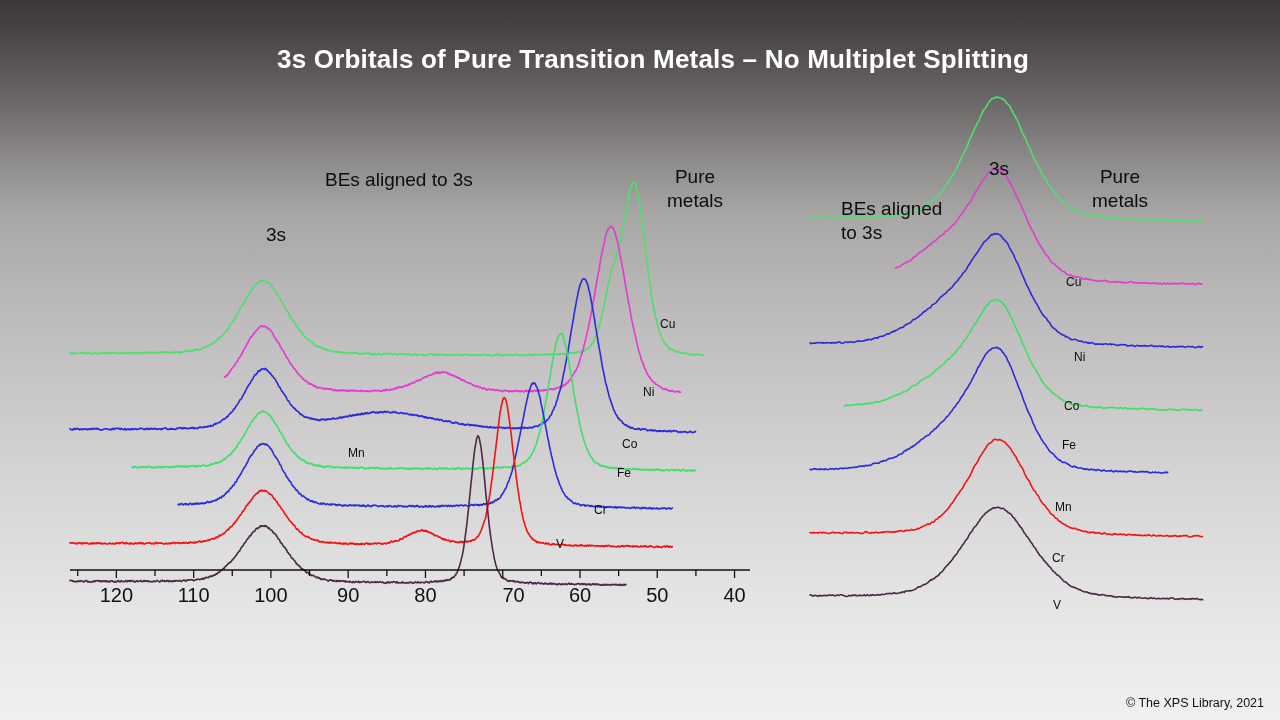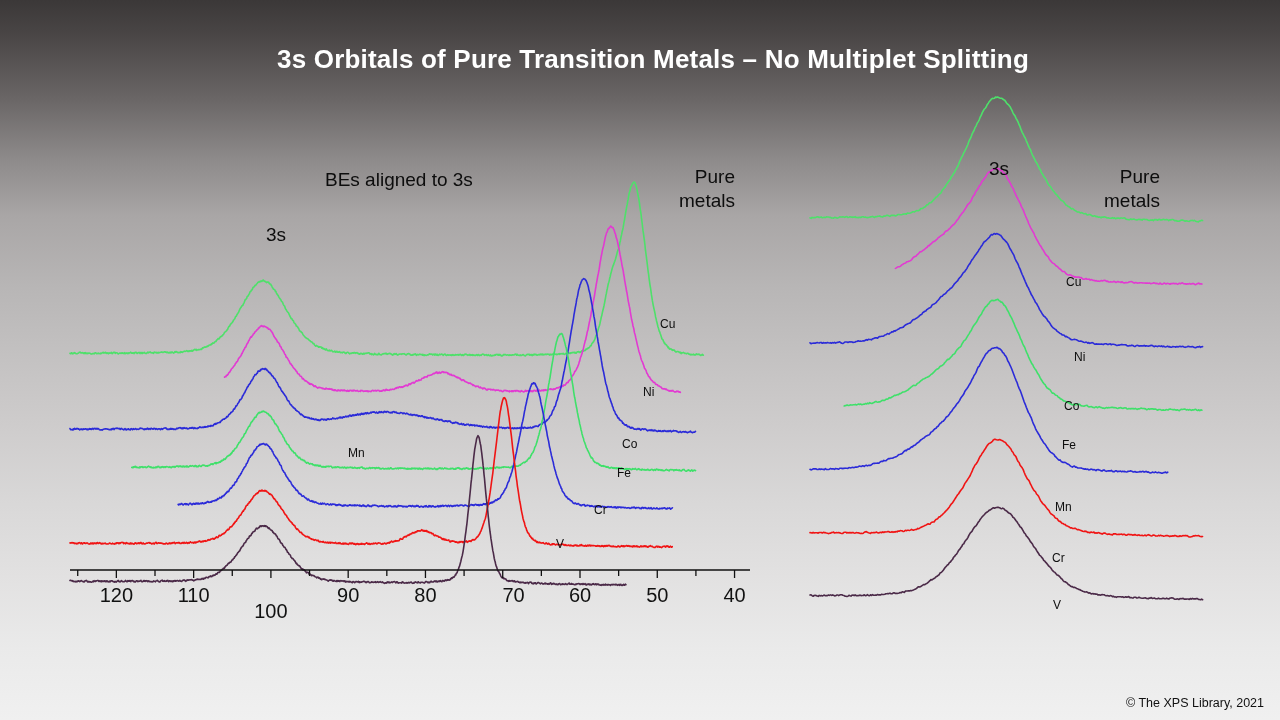--- a/index.html
+++ b/index.html
@@ -68,21 +68,21 @@
     overflow: visible;
   }
   .ann {
     position: absolute;
     color: #0d0d0d;
     font-size: 19px;
     line-height: 1.28;
     white-space: pre;
     pointer-events: none;
   }
-  .ann.center { text-align: right; }
+  .ann.center { text-align: center; }
   .elabel {
     position: absolute;
     color: #0d0d0d;
     font-size: 12px;
     white-space: nowrap;
   }
   #axis-title {
     position: absolute;
     left: 180px;
     top: 618px;
@@ -163,21 +163,21 @@
       <line x1="162.27272727272728" y1="4" x2="162.27272727272728" y2="10" stroke="#111111" stroke-width="1.3"></line>
       <line x1="123.63636363636364" y1="4" x2="123.63636363636364" y2="12" stroke="#111111" stroke-width="1.3"></line>
       <line x1="85" y1="4" x2="85" y2="10" stroke="#111111" stroke-width="1.3"></line>
       <line x1="46.36363636363636" y1="4" x2="46.36363636363636" y2="12" stroke="#111111" stroke-width="1.3"></line>
       <line x1="7.7272727272727275" y1="4" x2="7.7272727272727275" y2="10" stroke="#111111" stroke-width="1.3"></line>
     </svg>
 
   <div id="tick-labels">
       <div class="tick-label" style="left: 116.364px; top: 584px;">120</div>
       <div class="tick-label" style="left: 193.636px; top: 584px;">110</div>
-      <div class="tick-label" style="left: 270.909px; top: 584px; margin-top: 16px;">100</div>
+      <div class="tick-label" style="left: 270.909px; top: 584px;">100</div>
       <div class="tick-label" style="left: 348.182px; top: 584px;">90</div>
       <div class="tick-label" style="left: 425.455px; top: 584px;">80</div>
       <div class="tick-label" style="left: 502.727px; top: 584px; text-align: right;">70</div>
       <div class="tick-label" style="left: 580px; top: 584px;">60</div>
       <div class="tick-label" style="left: 657.273px; top: 584px;">50</div>
       <div class="tick-label" style="left: 734.545px; top: 584px;">40</div>
     </div>
 
 
   <div id="right-plot" class="plot">
@@ -185,20 +185,22 @@
         <path d="M0.00,87.88L1.03,88.32L2.05,87.38L3.08,87.78L4.10,87.42L5.13,87.81L6.15,87.19L7.18,86.86L8.20,86.80L9.23,87.47L10.25,87.16L11.28,86.93L12.30,87.81L13.33,87.58L14.35,87.26L15.38,87.59L16.40,86.89L17.43,87.06L18.45,86.94L19.48,87.33L20.50,87.32L21.53,87.96L22.55,87.99L23.58,88.17L24.60,87.29L25.63,87.48L26.65,88.02L27.68,88.08L28.70,87.64L29.73,86.87L30.75,86.93L31.78,87.03L32.80,86.81L33.83,87.03L34.85,87.34L35.88,86.80L36.90,86.66L37.93,87.52L38.95,87.33L39.98,86.83L41.00,86.96L42.03,87.36L43.05,87.07L44.08,87.25L45.10,86.68L46.13,87.58L47.15,87.41L48.18,87.64L49.20,87.24L50.23,87.36L51.25,87.35L52.28,86.68L53.30,86.76L54.33,87.20L55.35,87.00L56.38,87.48L57.40,87.66L58.43,87.49L59.45,87.15L60.48,86.88L61.50,86.80L62.53,86.38L63.55,87.11L64.58,87.43L65.60,86.55L66.63,86.78L67.65,86.30L68.68,86.17L69.70,85.90L70.73,86.70L71.75,86.70L72.78,86.90L73.80,86.00L74.83,86.16L75.85,85.73L76.88,85.23L77.90,85.37L78.93,85.91L79.95,86.36L80.98,85.60L82.00,85.29L83.03,85.37L84.05,85.31L85.08,85.91L86.10,85.77L87.13,85.08L88.15,84.57L89.18,84.54L90.20,84.70L91.23,84.74L92.25,84.43L93.28,84.08L94.30,83.97L95.33,83.71L96.35,84.16L97.38,83.01L98.40,83.30L99.43,83.17L100.45,82.94L101.48,82.59L102.50,81.82L103.53,81.74L104.55,82.00L105.58,81.16L106.60,80.60L107.63,80.82L108.65,80.64L109.68,80.05L110.70,78.48L111.73,78.48L112.75,78.41L113.78,77.46L114.80,77.10L115.83,76.14L116.85,74.87L117.88,74.70L118.90,73.50L119.93,72.69L120.95,72.62L121.98,71.72L123.00,70.56L124.03,69.40L125.05,68.43L126.08,67.02L127.10,66.64L128.13,65.39L129.15,64.28L130.18,63.67L131.20,62.43L132.23,60.26L133.25,59.14L134.28,57.84L135.30,56.86L136.33,54.62L137.35,53.26L138.38,51.69L139.40,50.68L140.43,48.91L141.45,46.61L142.48,45.64L143.50,43.73L144.53,42.26L145.55,40.11L146.58,38.28L147.60,36.49L148.63,34.35L149.65,31.48L150.68,29.45L151.70,27.10L152.73,25.55L153.75,22.88L154.78,21.14L155.80,18.98L156.83,16.91L157.85,14.50L158.88,11.38L159.90,9.28L160.93,7.45L161.95,4.44L162.98,2.26L164.00,0.53L165.03,-2.31L166.05,-3.94L167.08,-6.56L168.10,-8.19L169.13,-9.93L170.15,-12.74L171.18,-14.59L172.20,-17.08L173.23,-19.02L174.25,-20.78L175.28,-21.79L176.30,-23.26L177.33,-25.59L178.35,-26.86L179.38,-28.55L180.40,-29.57L181.43,-30.91L182.45,-31.66L183.48,-31.55L184.50,-31.68L185.53,-32.99L186.55,-32.49L187.58,-33.03L188.60,-32.57L189.63,-32.08L190.65,-31.73L191.68,-31.80L192.70,-30.98L193.73,-30.26L194.75,-29.80L195.78,-28.23L196.80,-26.55L197.83,-25.75L198.85,-24.87L199.88,-23.59L200.90,-21.65L201.93,-19.62L202.95,-17.21L203.98,-15.37L205.00,-14.16L206.03,-11.62L207.05,-10.03L208.08,-7.92L209.10,-5.32L210.13,-3.06L211.15,-0.11L212.18,2.37L213.20,4.18L214.23,6.46L215.25,8.03L216.28,10.85L217.30,12.93L218.33,15.71L219.35,17.80L220.38,19.59L221.40,22.43L222.43,25.05L223.45,26.98L224.48,28.91L225.50,31.29L226.53,32.72L227.55,34.67L228.58,36.65L229.60,38.78L230.63,40.47L231.65,43.01L232.68,44.23L233.70,46.43L234.73,47.63L235.75,49.09L236.78,51.22L237.80,53.44L238.83,55.07L239.85,55.92L240.88,57.22L241.90,59.17L242.93,60.47L243.95,61.58L244.98,62.93L246.00,64.21L247.03,65.09L248.05,66.51L249.08,67.64L250.10,68.89L251.13,70.34L252.15,70.71L253.18,71.13L254.20,72.52L255.23,73.99L256.25,75.24L257.28,75.61L258.30,76.58L259.33,76.94L260.35,77.92L261.38,78.88L262.40,78.50L263.43,79.16L264.45,80.32L265.48,80.67L266.50,81.38L267.53,82.06L268.55,82.06L269.58,82.33L270.60,83.02L271.63,82.61L272.65,83.09L273.68,83.67L274.70,83.80L275.73,83.53L276.75,84.67L277.78,84.93L278.80,84.55L279.83,84.49L280.85,84.99L281.88,85.79L282.90,86.23L283.93,85.89L284.95,85.80L285.98,86.62L287.00,86.40L288.03,87.09L289.05,87.12L290.08,87.07L291.10,87.75L292.13,87.01L293.15,87.28L294.18,86.82L295.20,87.08L296.23,87.49L297.25,88.05L298.28,87.73L299.30,88.29L300.33,88.30L301.35,88.22L302.38,87.64L303.40,88.32L304.43,87.81L305.45,88.79L306.48,88.36L307.50,88.10L308.53,88.04L309.55,88.43L310.58,87.97L311.60,88.04L312.63,88.25L313.65,87.93L314.68,87.82L315.70,88.91L316.73,89.35L317.75,89.55L318.78,89.75L319.80,89.60L320.83,88.93L321.85,89.46L322.88,89.27L323.90,89.06L324.93,89.45L325.95,89.69L326.98,89.99L328.00,89.62L329.03,89.18L330.05,89.64L331.08,89.51L332.10,90.08L333.13,89.19L334.15,89.18L335.18,89.56L336.20,89.51L337.23,89.66L338.25,90.23L339.28,90.59L340.30,90.15L341.33,90.16L342.35,89.87L343.38,90.58L344.40,89.62L345.43,89.50L346.45,89.66L347.48,90.25L348.50,89.64L349.53,89.33L350.55,89.96L351.58,89.92L352.60,89.64L353.63,89.34L354.65,89.68L355.68,89.72L356.70,89.41L357.73,89.76L358.75,90.61L359.78,89.91L360.80,89.91L361.83,89.53L362.85,89.57L363.88,90.08L364.90,90.75L365.93,90.46L366.95,91.15L367.98,91.13L369.00,91.33L370.03,90.71L371.05,90.14L372.08,89.91L373.10,90.28L374.13,90.66L375.15,91.27L376.18,90.76L377.20,90.97L378.23,91.30L379.25,91.53L380.28,90.57L381.30,90.50L382.33,90.39L383.35,90.85L384.38,90.23L385.40,91.20L386.43,91.41L387.45,91.76L388.48,91.84L389.50,90.95L390.53,90.84L391.55,90.31L392.58,90.50" class="curve" stroke="#4ee06a"></path>
         <path d="M85.42,138.36L86.44,137.85L87.47,137.00L88.49,136.81L89.52,136.71L90.54,136.16L91.57,134.96L92.59,134.60L93.62,133.70L94.64,133.36L95.67,132.95L96.69,131.80L97.72,131.80L98.74,131.28L99.77,130.89L100.79,130.41L101.82,129.47L102.84,127.94L103.87,127.03L104.89,126.45L105.92,126.19L106.94,124.95L107.97,124.08L108.99,123.05L110.02,121.87L111.04,121.76L112.07,121.10L113.09,120.24L114.12,119.81L115.14,118.77L116.17,117.96L117.19,117.23L118.22,115.64L119.24,115.64L120.27,114.32L121.29,113.83L122.32,112.58L123.34,111.62L124.37,111.46L125.39,110.76L126.42,109.65L127.44,108.81L128.47,107.40L129.49,106.93L130.52,106.01L131.54,105.39L132.57,104.57L133.59,104.24L134.62,102.46L135.64,101.20L136.67,100.87L137.69,100.53L138.72,99.27L139.74,98.62L140.77,97.21L141.79,96.18L142.82,94.97L143.84,94.49L144.87,93.21L145.89,91.94L146.92,90.27L147.94,89.45L148.97,87.72L149.99,85.97L151.02,84.67L152.04,83.19L153.07,82.27L154.09,80.57L155.12,78.95L156.14,77.30L157.17,75.52L158.19,74.07L159.22,73.29L160.24,72.04L161.27,70.53L162.29,67.83L163.32,65.94L164.34,64.87L165.37,62.39L166.39,60.63L167.42,59.39L168.44,57.76L169.47,55.64L170.49,54.73L171.52,52.19L172.54,50.69L173.57,49.71L174.59,48.03L175.62,47.15L176.64,45.10L177.67,43.39L178.69,42.09L179.72,42.09L180.74,40.91L181.77,40.45L182.79,39.43L183.82,39.32L184.84,39.14L185.87,39.20L186.89,38.88L187.92,38.50L188.94,38.94L189.97,40.12L190.99,40.48L192.02,40.72L193.04,42.37L194.07,43.15L195.09,43.97L196.12,45.40L197.14,47.75L198.17,49.95L199.19,51.25L200.22,53.15L201.24,55.10L202.27,57.26L203.29,58.65L204.32,61.48L205.34,63.64L206.37,66.23L207.39,67.87L208.42,70.05L209.44,71.79L210.47,73.97L211.49,76.75L212.52,78.73L213.54,80.73L214.57,83.48L215.59,86.04L216.62,88.40L217.64,90.59L218.67,93.51L219.69,95.50L220.72,97.88L221.74,99.60L222.77,101.44L223.79,102.98L224.82,105.79L225.84,107.73L226.87,109.78L227.89,111.29L228.92,113.29L229.94,115.20L230.97,116.34L231.99,118.45L233.02,119.84L234.04,121.51L235.07,123.45L236.09,124.93L237.12,125.93L238.14,126.65L239.17,128.82L240.19,130.37L241.22,131.42L242.24,132.68L243.27,133.34L244.29,133.87L245.32,135.11L246.34,136.07L247.37,136.50L248.39,137.59L249.42,138.70L250.44,139.17L251.47,140.38L252.49,141.52L253.52,141.55L254.54,141.63L255.57,143.14L256.59,144.11L257.62,144.75L258.64,145.01L259.67,144.78L260.69,144.98L261.72,145.86L262.74,146.00L263.77,146.43L264.79,147.29L265.82,146.86L266.84,147.34L267.87,147.02L268.89,147.00L269.92,147.79L270.94,147.51L271.97,148.24L272.99,149.17L274.02,149.30L275.04,148.89L276.07,148.51L277.09,149.27L278.12,149.19L279.14,149.16L280.17,150.08L281.19,149.49L282.22,149.92L283.24,150.51L284.27,150.27L285.29,151.02L286.32,150.59L287.34,151.29L288.37,151.00L289.39,151.36L290.42,151.03L291.44,150.50L292.47,151.00L293.49,150.58L294.52,150.31L295.54,150.63L296.57,151.43L297.59,151.14L298.62,151.97L299.64,151.93L300.67,151.65L301.69,151.96L302.72,152.06L303.74,151.29L304.77,151.76L305.79,152.45L306.82,152.00L307.84,151.48L308.87,151.97L309.89,152.01L310.92,152.50L311.94,151.77L312.97,152.52L313.99,152.90L315.02,152.84L316.04,152.40L317.07,152.71L318.09,152.48L319.12,151.97L320.14,151.68L321.17,151.62L322.19,151.82L323.22,152.52L324.24,153.14L325.27,152.56L326.29,152.66L327.32,153.09L328.34,153.04L329.37,152.83L330.39,152.82L331.42,152.71L332.44,152.86L333.47,152.95L334.49,152.94L335.52,153.15L336.54,153.17L337.57,153.14L338.59,153.32L339.62,153.07L340.64,153.63L341.67,153.43L342.69,153.28L343.72,152.79L344.74,153.04L345.77,153.62L346.79,153.36L347.82,153.78L348.84,154.09L349.87,152.98L350.89,153.74L351.92,154.18L352.94,153.97L353.97,153.06L354.99,153.30L356.02,154.03L357.04,153.36L358.07,153.51L359.09,153.72L360.12,154.29L361.14,153.42L362.17,153.67L363.19,153.34L364.22,153.63L365.24,153.63L366.27,153.45L367.29,154.17L368.32,153.93L369.34,153.19L370.37,153.65L371.39,153.21L372.42,152.86L373.44,153.67L374.47,153.83L375.49,153.90L376.52,154.15L377.54,153.76L378.57,154.07L379.59,153.46L380.62,154.08L381.64,153.88L382.67,153.55L383.69,153.63L384.72,154.48L385.74,154.74L386.77,153.91L387.79,153.41L388.82,153.13L389.84,154.04L390.87,153.76L391.89,154.11" class="curve" stroke="#e23ad2"></path>
         <path d="M0.00,212.84L1.03,213.73L2.05,213.25L3.08,213.19L4.10,212.93L5.13,213.22L6.15,212.88L7.18,212.43L8.20,212.71L9.23,212.94L10.25,212.49L11.28,212.50L12.30,213.30L13.33,212.62L14.35,212.97L15.38,212.82L16.40,212.94L17.43,212.44L18.45,212.76L19.48,212.94L20.50,212.67L21.53,213.22L22.55,212.58L23.58,213.04L24.60,212.29L25.63,213.09L26.65,212.63L27.68,212.35L28.70,212.12L29.73,211.79L30.75,212.78L31.78,213.30L32.80,213.50L33.83,212.87L34.85,211.98L35.88,211.96L36.90,212.03L37.93,212.54L38.95,212.05L39.98,211.83L41.00,211.99L42.03,211.88L43.05,212.46L44.08,212.21L45.10,212.17L46.13,211.44L47.15,211.46L48.18,210.74L49.20,211.25L50.23,211.15L51.25,211.18L52.28,211.06L53.30,210.70L54.33,210.96L55.35,210.23L56.38,209.59L57.40,210.26L58.43,209.32L59.45,209.53L60.48,209.52L61.50,209.84L62.53,208.76L63.55,208.65L64.58,207.97L65.60,207.69L66.63,207.89L67.65,208.15L68.68,207.06L69.70,206.58L70.73,206.49L71.75,206.29L72.78,206.30L73.80,205.91L74.83,205.00L75.85,204.83L76.88,204.00L77.90,203.59L78.93,204.11L79.95,203.14L80.98,202.64L82.00,201.71L83.03,201.87L84.05,200.77L85.08,201.22L86.10,200.34L87.13,199.87L88.15,199.16L89.18,198.70L90.20,197.82L91.23,197.82L92.25,197.44L93.28,197.14L94.30,195.97L95.33,195.07L96.35,194.50L97.38,194.03L98.40,193.61L99.43,193.10L100.45,192.85L101.48,191.57L102.50,190.22L103.53,189.48L104.55,189.50L105.58,188.60L106.60,188.19L107.63,187.38L108.65,186.66L109.68,185.55L110.70,184.70L111.73,184.47L112.75,182.69L113.78,181.97L114.80,181.25L115.83,180.88L116.85,179.59L117.88,178.95L118.90,178.15L119.93,177.80L120.95,177.15L121.98,175.17L123.00,174.37L124.03,173.93L125.05,173.37L126.08,172.68L127.10,171.27L128.13,170.24L129.15,168.96L130.18,167.45L131.20,166.43L132.23,166.15L133.25,164.95L134.28,164.22L135.30,163.55L136.33,162.67L137.35,161.06L138.38,160.41L139.40,159.67L140.43,158.35L141.45,157.99L142.48,156.70L143.50,155.29L144.53,153.71L145.55,152.85L146.58,151.65L147.60,150.79L148.63,148.98L149.65,147.65L150.68,146.92L151.70,145.29L152.73,143.54L153.75,142.34L154.78,141.52L155.80,139.94L156.83,138.63L157.85,136.48L158.88,134.82L159.90,133.61L160.93,131.64L161.95,129.88L162.98,128.68L164.00,127.14L165.03,125.56L166.05,124.35L167.08,122.73L168.10,121.49L169.13,119.44L170.15,118.22L171.18,116.37L172.20,115.23L173.23,113.23L174.25,111.73L175.28,111.20L176.30,110.30L177.33,109.30L178.35,108.17L179.38,107.28L180.40,105.57L181.43,104.53L182.45,104.91L183.48,104.08L184.50,103.55L185.53,104.23L186.55,103.60L187.58,103.88L188.60,104.27L189.63,104.95L190.65,105.26L191.68,106.86L192.70,108.13L193.73,109.43L194.75,110.24L195.78,111.33L196.80,112.38L197.83,113.89L198.85,116.14L199.88,118.48L200.90,119.96L201.93,121.94L202.95,123.60L203.98,125.42L205.00,128.49L206.03,130.77L207.05,132.44L208.08,134.26L209.10,137.03L210.13,139.13L211.15,141.89L212.18,144.48L213.20,146.61L214.23,149.09L215.25,151.55L216.28,153.86L217.30,156.39L218.33,157.82L219.35,160.23L220.38,162.41L221.40,164.83L222.43,166.22L223.45,168.40L224.48,170.15L225.50,172.51L226.53,173.40L227.55,175.34L228.58,177.19L229.60,179.64L230.63,181.08L231.65,182.81L232.68,184.58L233.70,186.00L234.73,186.65L235.75,187.80L236.78,188.87L237.80,190.85L238.83,191.83L239.85,193.22L240.88,195.01L241.90,196.53L242.93,197.56L243.95,198.35L244.98,199.18L246.00,199.78L247.03,201.20L248.05,201.88L249.08,202.55L250.10,203.48L251.13,203.73L252.15,204.89L253.18,204.97L254.20,205.26L255.23,206.62L256.25,206.40L257.28,207.04L258.30,207.63L259.33,208.14L260.35,209.03L261.38,209.75L262.40,209.72L263.43,209.57L264.45,209.30L265.48,209.57L266.50,209.70L267.53,210.32L268.55,210.95L269.58,211.25L270.60,210.99L271.63,211.23L272.65,211.85L273.68,212.28L274.70,212.45L275.73,212.17L276.75,212.27L277.78,213.25L278.80,212.51L279.83,213.36L280.85,213.00L281.88,212.65L282.90,212.78L283.93,213.61L284.95,214.27L285.98,213.88L287.00,214.12L288.03,214.10L289.05,214.08L290.08,214.20L291.10,214.09L292.13,214.15L293.15,214.63L294.18,214.00L295.20,213.76L296.23,213.81L297.25,214.40L298.28,214.40L299.30,214.02L300.33,213.89L301.35,214.79L302.38,214.18L303.40,214.26L304.43,214.52L305.45,214.79L306.48,215.43L307.50,215.36L308.53,215.00L309.55,215.11L310.58,214.73L311.60,214.41L312.63,214.64L313.65,214.78L314.68,214.68L315.70,214.76L316.73,215.51L317.75,216.06L318.78,215.90L319.80,215.58L320.83,215.73L321.85,215.13L322.88,215.51L323.90,216.20L324.93,216.49L325.95,215.80L326.98,215.37L328.00,215.54L329.03,216.18L330.05,215.83L331.08,215.91L332.10,215.92L333.13,216.03L334.15,215.34L335.18,216.18L336.20,215.73L337.23,216.02L338.25,216.14L339.28,215.93L340.30,215.63L341.33,215.39L342.35,215.49L343.38,216.31L344.40,216.70L345.43,215.98L346.45,216.17L347.48,216.60L348.50,215.96L349.53,216.00L350.55,216.39L351.58,215.92L352.60,216.78L353.63,216.14L354.65,216.79L355.68,216.95L356.70,216.59L357.73,216.18L358.75,216.86L359.78,216.63L360.80,217.19L361.83,217.19L362.85,216.50L363.88,216.73L364.90,216.74L365.93,217.21L366.95,216.46L367.98,216.90L369.00,216.46L370.03,216.32L371.05,216.74L372.08,216.41L373.10,216.46L374.13,216.99L375.15,217.36L376.18,217.01L377.20,216.66L378.23,216.24L379.25,216.67L380.28,216.72L381.30,216.86L382.33,216.53L383.35,216.98L384.38,217.42L385.40,217.62L386.43,217.45L387.45,216.69L388.48,217.00L389.50,216.40L390.53,217.36L391.55,216.71L392.58,216.59" class="curve" stroke="#2b2bd8"></path>
         <path d="M34.17,275.97L35.19,275.63L36.22,275.38L37.24,275.07L38.27,275.51L39.29,275.34L40.32,274.92L41.34,274.96L42.37,274.97L43.39,274.73L44.42,274.76L45.44,274.42L46.47,274.92L47.49,274.55L48.52,274.07L49.54,274.47L50.57,273.95L51.59,274.63L52.62,274.45L53.64,274.15L54.67,274.20L55.69,273.49L56.72,273.95L57.74,273.09L58.77,273.73L59.79,272.63L60.82,273.34L61.84,273.55L62.87,272.97L63.89,272.57L64.92,271.77L65.94,271.40L66.97,271.92L67.99,272.16L69.02,271.85L70.04,271.84L71.07,271.13L72.09,270.27L73.12,270.35L74.14,270.49L75.17,269.96L76.19,269.17L77.22,269.20L78.24,268.84L79.27,267.64L80.29,268.05L81.32,267.55L82.34,266.65L83.37,266.25L84.39,265.30L85.42,265.57L86.44,265.00L87.47,264.66L88.49,264.80L89.52,263.65L90.54,263.62L91.57,262.89L92.59,262.05L93.62,261.95L94.64,261.68L95.67,261.22L96.69,260.60L97.72,260.30L98.74,259.11L99.77,258.32L100.79,257.35L101.82,256.66L102.84,255.75L103.87,255.36L104.89,255.48L105.92,255.39L106.94,253.93L107.97,253.11L108.99,252.60L110.02,251.56L111.04,250.71L112.07,250.01L113.09,249.09L114.12,248.75L115.14,248.24L116.17,247.55L117.19,247.27L118.22,246.76L119.24,246.23L120.27,245.21L121.29,244.24L122.32,243.82L123.34,242.62L124.37,241.63L125.39,240.43L126.42,239.47L127.44,238.95L128.47,238.48L129.49,237.15L130.52,236.00L131.54,235.85L132.57,235.05L133.59,234.35L134.62,232.71L135.64,231.70L136.67,230.38L137.69,229.42L138.72,229.33L139.74,228.38L140.77,227.29L141.79,226.25L142.82,224.62L143.84,224.22L144.87,223.37L145.89,221.38L146.92,219.88L147.94,218.93L148.97,217.68L149.99,217.23L151.02,216.19L152.04,213.82L153.07,212.23L154.09,210.68L155.12,210.09L156.14,208.73L157.17,206.86L158.19,205.14L159.22,203.59L160.24,201.59L161.27,200.46L162.29,198.04L163.32,196.16L164.34,194.80L165.37,193.63L166.39,192.28L167.42,190.28L168.44,188.27L169.47,186.53L170.49,185.27L171.52,183.94L172.54,181.43L173.57,180.04L174.59,178.20L175.62,176.81L176.64,176.22L177.67,174.55L178.69,173.92L179.72,172.08L180.74,171.18L181.77,170.22L182.79,170.60L183.82,170.61L184.84,170.56L185.87,169.85L186.89,169.62L187.92,169.32L188.94,170.61L189.97,171.09L190.99,172.08L192.02,172.17L193.04,173.54L194.07,175.23L195.09,175.83L196.12,177.48L197.14,179.70L198.17,181.32L199.19,183.53L200.22,185.81L201.24,187.36L202.27,189.44L203.29,191.92L204.32,194.19L205.34,196.85L206.37,198.99L207.39,201.41L208.42,203.25L209.44,205.58L210.47,208.64L211.49,210.36L212.52,213.28L213.54,215.53L214.57,216.93L215.59,219.74L216.62,222.36L217.64,224.45L218.67,227.09L219.69,229.30L220.72,231.33L221.74,233.62L222.77,234.74L223.79,237.13L224.82,238.65L225.84,239.97L226.87,241.91L227.89,243.85L228.92,245.06L229.94,247.32L230.97,249.25L231.99,250.73L233.02,252.53L234.04,253.84L235.07,254.63L236.09,256.55L237.12,257.94L238.14,258.50L239.17,259.25L240.19,259.92L241.22,261.59L242.24,263.17L243.27,263.14L244.29,263.73L245.32,264.93L246.34,265.38L247.37,265.83L248.39,267.38L249.42,267.59L250.44,268.92L251.47,269.11L252.49,269.87L253.52,270.90L254.54,271.04L255.57,271.41L256.59,271.86L257.62,272.52L258.64,272.63L259.67,273.49L260.69,274.03L261.72,274.50L262.74,274.89L263.77,274.12L264.79,274.57L265.82,274.85L266.84,274.42L267.87,274.41L268.89,274.39L269.92,274.64L270.94,275.66L271.97,275.84L272.99,275.94L274.02,276.18L275.04,275.77L276.07,275.55L277.09,275.36L278.12,276.47L279.14,276.89L280.17,276.74L281.19,276.57L282.22,277.11L283.24,277.37L284.27,277.79L285.29,277.03L286.32,276.83L287.34,277.76L288.37,277.09L289.39,276.67L290.42,277.48L291.44,277.53L292.47,278.13L293.49,278.00L294.52,278.41L295.54,278.00L296.57,277.60L297.59,278.05L298.62,277.44L299.64,277.74L300.67,277.55L301.69,277.38L302.72,277.25L303.74,277.69L304.77,277.64L305.79,277.79L306.82,278.26L307.84,278.47L308.87,277.88L309.89,277.89L310.92,277.58L311.94,278.25L312.97,278.38L313.99,278.08L315.02,277.91L316.04,277.93L317.07,278.99L318.09,278.84L319.12,278.47L320.14,278.88L321.17,278.60L322.19,278.56L323.22,278.65L324.24,278.90L325.27,278.41L326.29,278.87L327.32,279.44L328.34,278.72L329.37,278.88L330.39,278.37L331.42,278.12L332.44,278.55L333.47,278.51L334.49,278.65L335.52,278.84L336.54,279.71L337.57,279.47L338.59,278.74L339.62,279.39L340.64,278.85L341.67,278.78L342.69,278.90L343.72,279.15L344.74,278.93L345.77,279.14L346.79,279.70L347.82,280.20L348.84,279.49L349.87,279.46L350.89,279.86L351.92,280.35L352.94,279.90L353.97,280.11L354.99,280.28L356.02,279.61L357.04,279.81L358.07,280.05L359.09,279.21L360.12,278.92L361.14,279.19L362.17,279.43L363.19,279.84L364.22,279.40L365.24,279.73L366.27,280.21L367.29,279.78L368.32,280.32L369.34,280.74L370.37,279.78L371.39,279.34L372.42,279.53L373.44,279.18L374.47,279.01L375.49,279.34L376.52,279.95L377.54,279.61L378.57,280.12L379.59,279.52L380.62,279.92L381.64,280.36L382.67,279.74L383.69,279.96L384.72,279.56L385.74,279.24L386.77,280.16L387.79,280.48L388.82,279.75L389.84,280.63L390.87,279.86L391.89,280.27" class="curve" stroke="#3fe06a"></path>
         <path d="M0.00,339.31L1.03,339.91L2.05,339.57L3.08,338.90L4.10,338.68L5.13,338.84L6.15,338.77L7.18,339.56L8.20,339.45L9.23,338.89L10.25,339.54L11.28,338.98L12.30,339.32L13.33,339.41L14.35,339.61L15.38,338.62L16.40,339.40L17.43,339.52L18.45,339.53L19.48,339.16L20.50,338.48L21.53,338.88L22.55,338.91L23.58,338.90L24.60,339.32L25.63,338.48L26.65,338.76L27.68,338.90L28.70,339.25L29.73,338.18L30.75,338.22L31.78,338.33L32.80,338.61L33.83,338.34L34.85,338.17L35.88,338.21L36.90,338.31L37.93,338.39L38.95,337.62L39.98,337.71L41.00,337.92L42.03,337.36L43.05,337.52L44.08,337.64L45.10,337.17L46.13,337.16L47.15,337.09L48.18,336.73L49.20,336.05L50.23,336.20L51.25,336.55L52.28,335.79L53.30,335.90L54.33,336.45L55.35,335.46L56.38,335.27L57.40,335.87L58.43,335.34L59.45,335.37L60.48,335.38L61.50,334.74L62.53,333.84L63.55,333.39L64.58,333.40L65.60,333.24L66.63,333.32L67.65,333.06L68.68,333.29L69.70,332.42L70.73,331.50L71.75,331.29L72.78,331.34L73.80,330.40L74.83,330.81L75.85,330.81L76.88,329.79L77.90,329.06L78.93,328.52L79.95,328.59L80.98,328.29L82.00,328.28L83.03,328.07L84.05,327.32L85.08,327.10L86.10,326.83L87.13,326.06L88.15,325.17L89.18,324.52L90.20,324.30L91.23,323.93L92.25,323.57L93.28,322.26L94.30,321.14L95.33,320.38L96.35,320.73L97.38,319.37L98.40,319.12L99.43,318.90L100.45,317.79L101.48,316.83L102.50,317.05L103.53,315.51L104.55,315.44L105.58,314.78L106.60,313.51L107.63,312.80L108.65,312.24L109.68,311.11L110.70,310.03L111.73,309.33L112.75,308.59L113.78,308.13L114.80,307.19L115.83,306.22L116.85,305.82L117.88,305.22L118.90,305.06L119.93,303.99L120.95,302.21L121.98,301.61L123.00,300.87L124.03,299.61L125.05,298.66L126.08,298.21L127.10,296.77L128.13,296.22L129.15,294.68L130.18,293.36L131.20,292.80L132.23,291.50L133.25,291.31L134.28,289.94L135.30,288.67L136.33,286.99L137.35,286.47L138.38,285.54L139.40,284.09L140.43,282.29L141.45,281.62L142.48,279.85L143.50,278.35L144.53,277.22L145.55,276.02L146.58,274.18L147.60,273.11L148.63,271.93L149.65,270.34L150.68,268.19L151.70,266.83L152.73,265.47L153.75,264.08L154.78,261.50L155.80,260.08L156.83,258.77L157.85,257.33L158.88,255.43L159.90,253.77L160.93,251.88L161.95,249.56L162.98,248.00L164.00,245.51L165.03,244.14L166.05,242.39L167.08,239.47L168.10,237.11L169.13,236.30L170.15,234.20L171.18,232.14L172.20,230.47L173.23,228.50L174.25,226.90L175.28,224.94L176.30,223.38L177.33,222.82L178.35,221.10L179.38,220.36L180.40,220.10L181.43,218.70L182.45,218.31L183.48,218.17L184.50,217.77L185.53,217.78L186.55,217.39L187.58,217.60L188.60,218.77L189.63,218.57L190.65,219.67L191.68,220.54L192.70,222.51L193.73,223.13L194.75,225.11L195.78,226.12L196.80,228.13L197.83,231.10L198.85,232.44L199.88,234.93L200.90,237.00L201.93,239.52L202.95,242.20L203.98,244.93L205.00,247.72L206.03,250.32L207.05,252.50L208.08,255.78L209.10,258.33L210.13,260.30L211.15,263.10L212.18,266.10L213.20,268.91L214.23,271.96L215.25,274.34L216.28,277.30L217.30,279.66L218.33,282.39L219.35,283.84L220.38,286.07L221.40,288.15L222.43,291.29L223.45,293.92L224.48,295.82L225.50,298.53L226.53,300.64L227.55,302.24L228.58,304.03L229.60,305.69L230.63,307.94L231.65,309.56L232.68,311.06L233.70,312.91L234.73,313.75L235.75,315.13L236.78,316.95L237.80,318.33L238.83,320.08L239.85,321.45L240.88,322.32L241.90,322.96L242.93,323.71L243.95,324.33L244.98,326.25L246.00,327.05L247.03,328.22L248.05,329.32L249.08,330.22L250.10,329.92L251.13,331.42L252.15,331.93L253.18,332.50L254.20,332.20L255.23,332.45L256.25,333.16L257.28,333.90L258.30,334.16L259.33,334.96L260.35,335.94L261.38,336.60L262.40,337.10L263.43,336.32L264.45,336.16L265.48,337.11L266.50,337.11L267.53,337.95L268.55,338.07L269.58,337.95L270.60,337.97L271.63,338.13L272.65,338.63L273.68,338.86L274.70,339.10L275.73,338.88L276.75,339.39L277.78,339.06L278.80,339.84L279.83,339.75L280.85,339.11L281.88,339.28L282.90,339.89L283.93,339.57L284.95,339.95L285.98,340.66L287.00,339.70L288.03,339.61L289.05,339.86L290.08,340.32L291.10,340.88L292.13,341.06L293.15,340.11L294.18,339.96L295.20,340.87L296.23,341.34L297.25,340.97L298.28,340.84L299.30,340.71L300.33,340.98L301.35,340.41L302.38,341.40L303.40,341.62L304.43,341.63L305.45,340.76L306.48,340.91L307.50,341.70L308.53,341.35L309.55,341.34L310.58,341.12L311.60,341.80L312.63,341.33L313.65,341.60L314.68,341.38L315.70,341.76L316.73,342.05L317.75,341.26L318.78,341.33L319.80,341.12L320.83,340.87L321.85,341.31L322.88,341.88L323.90,341.94L324.93,341.45L325.95,342.24L326.98,342.17L328.00,342.03L329.03,342.01L330.05,341.41L331.08,341.98L332.10,341.56L333.13,341.35L334.15,342.12L335.18,341.68L336.20,341.39L337.23,342.10L338.25,341.87L339.28,342.52L340.30,343.00L341.33,342.79L342.35,342.05L343.38,342.46L344.40,342.58L345.43,341.90L346.45,342.41L347.48,342.82L348.50,342.22L349.53,342.63L350.55,342.80L351.58,343.26L352.60,343.17L353.63,342.60L354.65,342.40L355.68,342.15L356.70,342.86L357.73,342.21" class="curve" stroke="#2b2bd8"></path>
         <path d="M0.00,402.65L1.03,402.82L2.05,403.09L3.08,402.39L4.10,402.99L5.13,402.78L6.15,402.72L7.18,402.71L8.20,403.15L9.23,402.54L10.25,402.53L11.28,402.53L12.30,403.03L13.33,402.34L14.35,402.62L15.38,402.65L16.40,403.08L17.43,403.22L18.45,403.63L19.48,403.25L20.50,403.20L21.53,402.55L22.55,402.50L23.58,402.09L24.60,403.05L25.63,402.75L26.65,402.67L27.68,402.73L28.70,402.59L29.73,402.86L30.75,403.23L31.78,403.54L32.80,403.39L33.83,402.44L34.85,402.30L35.88,402.24L36.90,403.03L37.93,402.57L38.95,402.91L39.98,402.41L41.00,403.05L42.03,402.50L43.05,402.61L44.08,403.05L45.10,403.17L46.13,402.58L47.15,402.79L48.18,402.83L49.20,403.10L50.23,403.46L51.25,403.40L52.28,403.52L53.30,403.14L54.33,402.24L55.35,401.85L56.38,401.64L57.40,402.19L58.43,402.65L59.45,403.06L60.48,403.41L61.50,402.55L62.53,402.68L63.55,402.59L64.58,402.66L65.60,402.56L66.63,402.05L67.65,402.79L68.68,403.05L69.70,402.53L70.73,402.28L71.75,402.72L72.78,401.91L73.80,402.50L74.83,401.84L75.85,402.01L76.88,401.81L77.90,401.53L78.93,401.60L79.95,402.23L80.98,402.26L82.00,401.67L83.03,402.37L84.05,401.83L85.08,402.19L86.10,401.51L87.13,401.85L88.15,400.98L89.18,401.21L90.20,400.64L91.23,400.69L92.25,400.85L93.28,401.56L94.30,401.16L95.33,400.35L96.35,400.69L97.38,400.26L98.40,400.29L99.43,400.55L100.45,400.11L101.48,399.35L102.50,399.96L103.53,400.11L104.55,399.83L105.58,399.47L106.60,399.45L107.63,398.42L108.65,398.69L109.68,398.14L110.70,397.43L111.73,396.93L112.75,396.46L113.78,396.23L114.80,395.44L115.83,395.18L116.85,394.52L117.88,393.82L118.90,394.13L119.93,394.29L120.95,392.85L121.98,392.17L123.00,391.95L124.03,392.01L125.05,390.45L126.08,389.40L127.10,389.10L128.13,388.09L129.15,386.89L130.18,386.67L131.20,385.53L132.23,384.82L133.25,383.67L134.28,382.75L135.30,381.60L136.33,380.44L137.35,379.58L138.38,378.16L139.40,376.91L140.43,375.16L141.45,373.81L142.48,372.95L143.50,371.26L144.53,369.64L145.55,367.96L146.58,366.36L147.60,364.77L148.63,363.74L149.65,361.98L150.68,360.47L151.70,359.21L152.73,358.07L153.75,355.95L154.78,353.61L155.80,352.16L156.83,350.85L157.85,349.17L158.88,347.62L159.90,346.05L160.93,343.74L161.95,341.73L162.98,338.98L164.00,337.04L165.03,335.01L166.05,334.12L167.08,332.56L168.10,330.66L169.13,328.36L170.15,326.35L171.18,325.24L172.20,323.23L173.23,322.05L174.25,320.17L175.28,318.86L176.30,317.00L177.33,315.39L178.35,314.20L179.38,313.27L180.40,312.92L181.43,312.31L182.45,311.22L183.48,309.84L184.50,309.32L185.53,309.41L186.55,309.79L187.58,309.98L188.60,309.89L189.63,309.52L190.65,310.05L191.68,310.38L192.70,310.80L193.73,311.78L194.75,312.08L195.78,312.84L196.80,314.67L197.83,315.46L198.85,316.47L199.88,317.78L200.90,318.97L201.93,321.30L202.95,322.29L203.98,324.54L205.00,325.48L206.03,326.85L207.05,329.42L208.08,331.53L209.10,332.55L210.13,335.27L211.15,336.55L212.18,337.85L213.20,339.62L214.23,342.50L215.25,344.84L216.28,346.97L217.30,348.96L218.33,349.76L219.35,351.19L220.38,353.94L221.40,355.71L222.43,357.96L223.45,359.71L224.48,360.87L225.50,361.76L226.53,363.99L227.55,364.96L228.58,366.29L229.60,368.52L230.63,370.76L231.65,371.97L232.68,373.71L233.70,374.44L234.73,375.35L235.75,376.73L236.78,378.11L237.80,379.45L238.83,380.27L239.85,382.36L240.88,383.75L241.90,384.36L242.93,385.14L243.95,385.77L244.98,387.59L246.00,388.21L247.03,388.47L248.05,390.14L249.08,391.34L250.10,391.23L251.13,392.40L252.15,393.54L253.18,393.48L254.20,394.58L255.23,394.42L256.25,395.70L257.28,395.91L258.30,396.47L259.33,397.00L260.35,397.89L261.38,397.83L262.40,398.34L263.43,398.54L264.45,398.38L265.48,398.34L266.50,399.07L267.53,399.75L268.55,399.53L269.58,399.89L270.60,400.39L271.63,400.70L272.65,401.26L273.68,401.47L274.70,401.15L275.73,401.39L276.75,401.65L277.78,402.53L278.80,402.19L279.83,402.87L280.85,401.98L281.88,402.37L282.90,402.55L283.93,402.04L284.95,403.16L285.98,402.78L287.00,403.21L288.03,402.64L289.05,402.82L290.08,403.38L291.10,403.56L292.13,404.17L293.15,403.35L294.18,403.15L295.20,403.15L296.23,403.84L297.25,404.37L298.28,404.10L299.30,404.08L300.33,404.54L301.35,404.58L302.38,404.95L303.40,403.91L304.43,403.88L305.45,403.83L306.48,404.37L307.50,404.51L308.53,404.37L309.55,404.38L310.58,404.27L311.60,404.12L312.63,404.73L313.65,404.35L314.68,404.42L315.70,405.11L316.73,405.24L317.75,404.48L318.78,404.31L319.80,404.67L320.83,404.45L321.85,404.82L322.88,405.24L323.90,404.86L324.93,404.60L325.95,405.05L326.98,405.35L328.00,405.14L329.03,404.82L330.05,405.47L331.08,405.54L332.10,405.24L333.13,405.71L334.15,405.54L335.18,405.07L336.20,405.81L337.23,405.11L338.25,404.67L339.28,405.03L340.30,405.59L341.33,405.94L342.35,405.70L343.38,404.94L344.40,405.18L345.43,405.99L346.45,405.97L347.48,406.04L348.50,405.32L349.53,405.85L350.55,405.20L351.58,405.80L352.60,405.77L353.63,406.16L354.65,405.93L355.68,405.67L356.70,405.64L357.73,405.65L358.75,406.09L359.78,406.57L360.80,405.94L361.83,406.26L362.85,405.74L363.88,406.12L364.90,405.40L365.93,405.75L366.95,406.36L367.98,406.37L369.00,406.51L370.03,405.73L371.05,406.34L372.08,405.96L373.10,405.57L374.13,405.68L375.15,405.42L376.18,405.84L377.20,405.58L378.23,406.48L379.25,406.96L380.28,407.07L381.30,406.84L382.33,406.59L383.35,405.81L384.38,405.97L385.40,405.50L386.43,405.69L387.45,405.71L388.48,405.43L389.50,406.21L390.53,406.47L391.55,406.64L392.58,406.53" class="curve" stroke="#f01414"></path>
         <path d="M0.00,465.05L1.03,464.77L2.05,465.64L3.08,466.24L4.10,465.53L5.13,465.35L6.15,465.46L7.18,466.09L8.20,466.33L9.23,465.34L10.25,465.87L11.28,465.59L12.30,465.87L13.33,465.55L14.35,465.08L15.38,465.75L16.40,465.62L17.43,465.67L18.45,465.06L19.48,465.38L20.50,464.88L21.53,465.41L22.55,464.90L23.58,465.26L24.60,465.89L25.63,465.72L26.65,465.08L27.68,464.94L28.70,465.58L29.73,465.02L30.75,464.71L31.78,464.72L32.80,465.24L33.83,465.45L34.85,466.10L35.88,466.26L36.90,466.48L37.93,466.23L38.95,465.24L39.98,465.73L41.00,466.10L42.03,465.18L43.05,465.02L44.08,465.62L45.10,464.83L46.13,465.64L47.15,465.61L48.18,465.72L49.20,465.36L50.23,465.15L51.25,465.61L52.28,465.57L53.30,465.49L54.33,464.77L55.35,465.63L56.38,465.57L57.40,464.69L58.43,465.40L59.45,465.73L60.48,464.74L61.50,465.50L62.53,464.62L63.55,465.22L64.58,465.32L65.60,465.14L66.63,465.17L67.65,464.55L68.68,464.96L69.70,464.68L70.73,464.88L71.75,464.32L72.78,464.43L73.80,464.44L74.83,464.29L75.85,463.76L76.88,463.77L77.90,463.45L78.93,463.68L79.95,463.07L80.98,463.75L82.00,463.82L83.03,463.03L84.05,462.71L85.08,463.41L86.10,463.28L87.13,463.54L88.15,463.23L89.18,462.94L90.20,462.45L91.23,462.81L92.25,461.80L93.28,462.08L94.30,462.36L95.33,461.16L96.35,461.00L97.38,460.97L98.40,460.73L99.43,460.88L100.45,460.50L101.48,460.72L102.50,460.35L103.53,459.90L104.55,459.40L105.58,458.98L106.60,458.36L107.63,457.22L108.65,456.71L109.68,457.03L110.70,456.51L111.73,455.81L112.75,455.10L113.78,454.56L114.80,454.72L115.83,453.88L116.85,453.44L117.88,452.56L118.90,451.67L119.93,450.69L120.95,449.62L121.98,449.98L123.00,449.20L124.03,448.52L125.05,447.91L126.08,446.77L127.10,446.32L128.13,445.45L129.15,444.73L130.18,442.82L131.20,442.44L132.23,441.47L133.25,440.27L134.28,438.78L135.30,437.25L136.33,436.37L137.35,435.05L138.38,434.45L139.40,432.67L140.43,432.03L141.45,430.55L142.48,429.55L143.50,427.30L144.53,426.47L145.55,425.00L146.58,424.08L147.60,422.31L148.63,420.36L149.65,419.46L150.68,417.86L151.70,416.54L152.73,414.36L153.75,413.85L154.78,411.62L155.80,410.26L156.83,409.21L157.85,407.58L158.88,405.36L159.90,403.60L160.93,402.31L161.95,401.43L162.98,399.44L164.00,397.75L165.03,396.47L166.05,395.91L167.08,394.29L168.10,392.42L169.13,391.32L170.15,389.45L171.18,388.13L172.20,386.80L173.23,385.69L174.25,384.76L175.28,383.47L176.30,382.56L177.33,382.00L178.35,381.12L179.38,380.08L180.40,379.89L181.43,379.00L182.45,378.31L183.48,377.73L184.50,378.24L185.53,377.79L186.55,377.52L187.58,377.31L188.60,377.39L189.63,377.74L190.65,378.39L191.68,378.74L192.70,378.14L193.73,378.62L194.75,379.88L195.78,380.50L196.80,381.12L197.83,382.27L198.85,383.01L199.88,383.47L200.90,384.20L201.93,385.44L202.95,387.33L203.98,387.83L205.00,389.31L206.03,390.80L207.05,391.88L208.08,393.60L209.10,395.01L210.13,396.88L211.15,397.49L212.18,399.04L213.20,400.86L214.23,402.92L215.25,403.75L216.28,405.94L217.30,406.77L218.33,408.17L219.35,409.53L220.38,411.58L221.40,412.64L222.43,413.95L223.45,416.29L224.48,417.51L225.50,418.40L226.53,420.35L227.55,421.96L228.58,423.51L229.60,425.35L230.63,425.87L231.65,427.35L232.68,428.35L233.70,430.33L234.73,431.08L235.75,432.44L236.78,433.43L237.80,434.80L238.83,436.15L239.85,436.96L240.88,438.02L241.90,439.64L242.93,440.96L243.95,441.87L244.98,442.41L246.00,443.74L247.03,444.89L248.05,445.27L249.08,445.97L250.10,447.11L251.13,448.47L252.15,449.17L253.18,450.76L254.20,451.61L255.23,451.69L256.25,452.53L257.28,453.18L258.30,454.52L259.33,455.03L260.35,456.01L261.38,456.71L262.40,456.59L263.43,457.52L264.45,457.30L265.48,457.66L266.50,458.44L267.53,458.69L268.55,459.43L269.58,459.53L270.60,460.23L271.63,460.62L272.65,461.25L273.68,461.50L274.70,462.03L275.73,462.06L276.75,461.81L277.78,462.46L278.80,463.14L279.83,462.85L280.85,463.69L281.88,463.88L282.90,463.47L283.93,464.09L284.95,463.87L285.98,464.21L287.00,464.17L288.03,465.02L289.05,464.68L290.08,465.14L291.10,464.91L292.13,464.59L293.15,464.68L294.18,464.80L295.20,465.44L296.23,465.73L297.25,465.51L298.28,465.78L299.30,466.16L300.33,465.61L301.35,465.76L302.38,466.64L303.40,466.24L304.43,467.04L305.45,466.86L306.48,467.37L307.50,466.69L308.53,466.69L309.55,466.70L310.58,466.72L311.60,467.10L312.63,466.70L313.65,467.46L314.68,467.29L315.70,466.69L316.73,467.31L317.75,466.89L318.78,466.62L319.80,467.62L320.83,467.47L321.85,467.81L322.88,468.08L323.90,467.28L324.93,467.27L325.95,467.39L326.98,468.08L328.00,467.80L329.03,467.20L330.05,467.76L331.08,468.08L332.10,468.25L333.13,468.20L334.15,467.92L335.18,467.78L336.20,468.37L337.23,468.46L338.25,468.78L339.28,467.97L340.30,468.19L341.33,467.55L342.35,468.49L343.38,468.23L344.40,467.99L345.43,468.66L346.45,468.73L347.48,468.76L348.50,468.05L349.53,468.75L350.55,468.68L351.58,468.70L352.60,468.39L353.63,468.24L354.65,468.68L355.68,468.71L356.70,468.08L357.73,468.82L358.75,468.99L359.78,468.27L360.80,467.96L361.83,467.81L362.85,467.98L363.88,468.70L364.90,469.22L365.93,469.31L366.95,468.92L367.98,469.02L369.00,469.47L370.03,468.54L371.05,468.78L372.08,468.65L373.10,468.23L374.13,469.16L375.15,469.12L376.18,469.08L377.20,468.99L378.23,469.04L379.25,469.41L380.28,468.57L381.30,469.15L382.33,468.43L383.35,468.84L384.38,468.72L385.40,468.85L386.43,468.62L387.45,468.67L388.48,469.44L389.50,469.43L390.53,469.81L391.55,469.05L392.58,469.76" class="curve" stroke="#4b2a48"></path>
       </svg>
   </div>
 
+  <div class="ann" id="right-note-aligned" style="left:841px; top:197px;">BEs aligned
+to 3s</div>
   <div class="ann center" id="right-note-pure" style="left:1080px; top:165px; width:80px;">Pure
 metals</div>
   <div class="ann" id="right-peak-label" style="left:989px; top:157px;">3s</div>
 
   <div class="elabel" style="left:1066px; top:275px;">Cu</div>
   <div class="elabel" style="left:1074px; top:350px;">Ni</div>
   <div class="elabel" style="left:1064px; top:399px;">Co</div>
   <div class="elabel" style="left:1062px; top:438px;">Fe</div>
   <div class="elabel" style="left:1055px; top:500px;">Mn</div>
   <div class="elabel" style="left:1052px; top:551px;">Cr</div>

